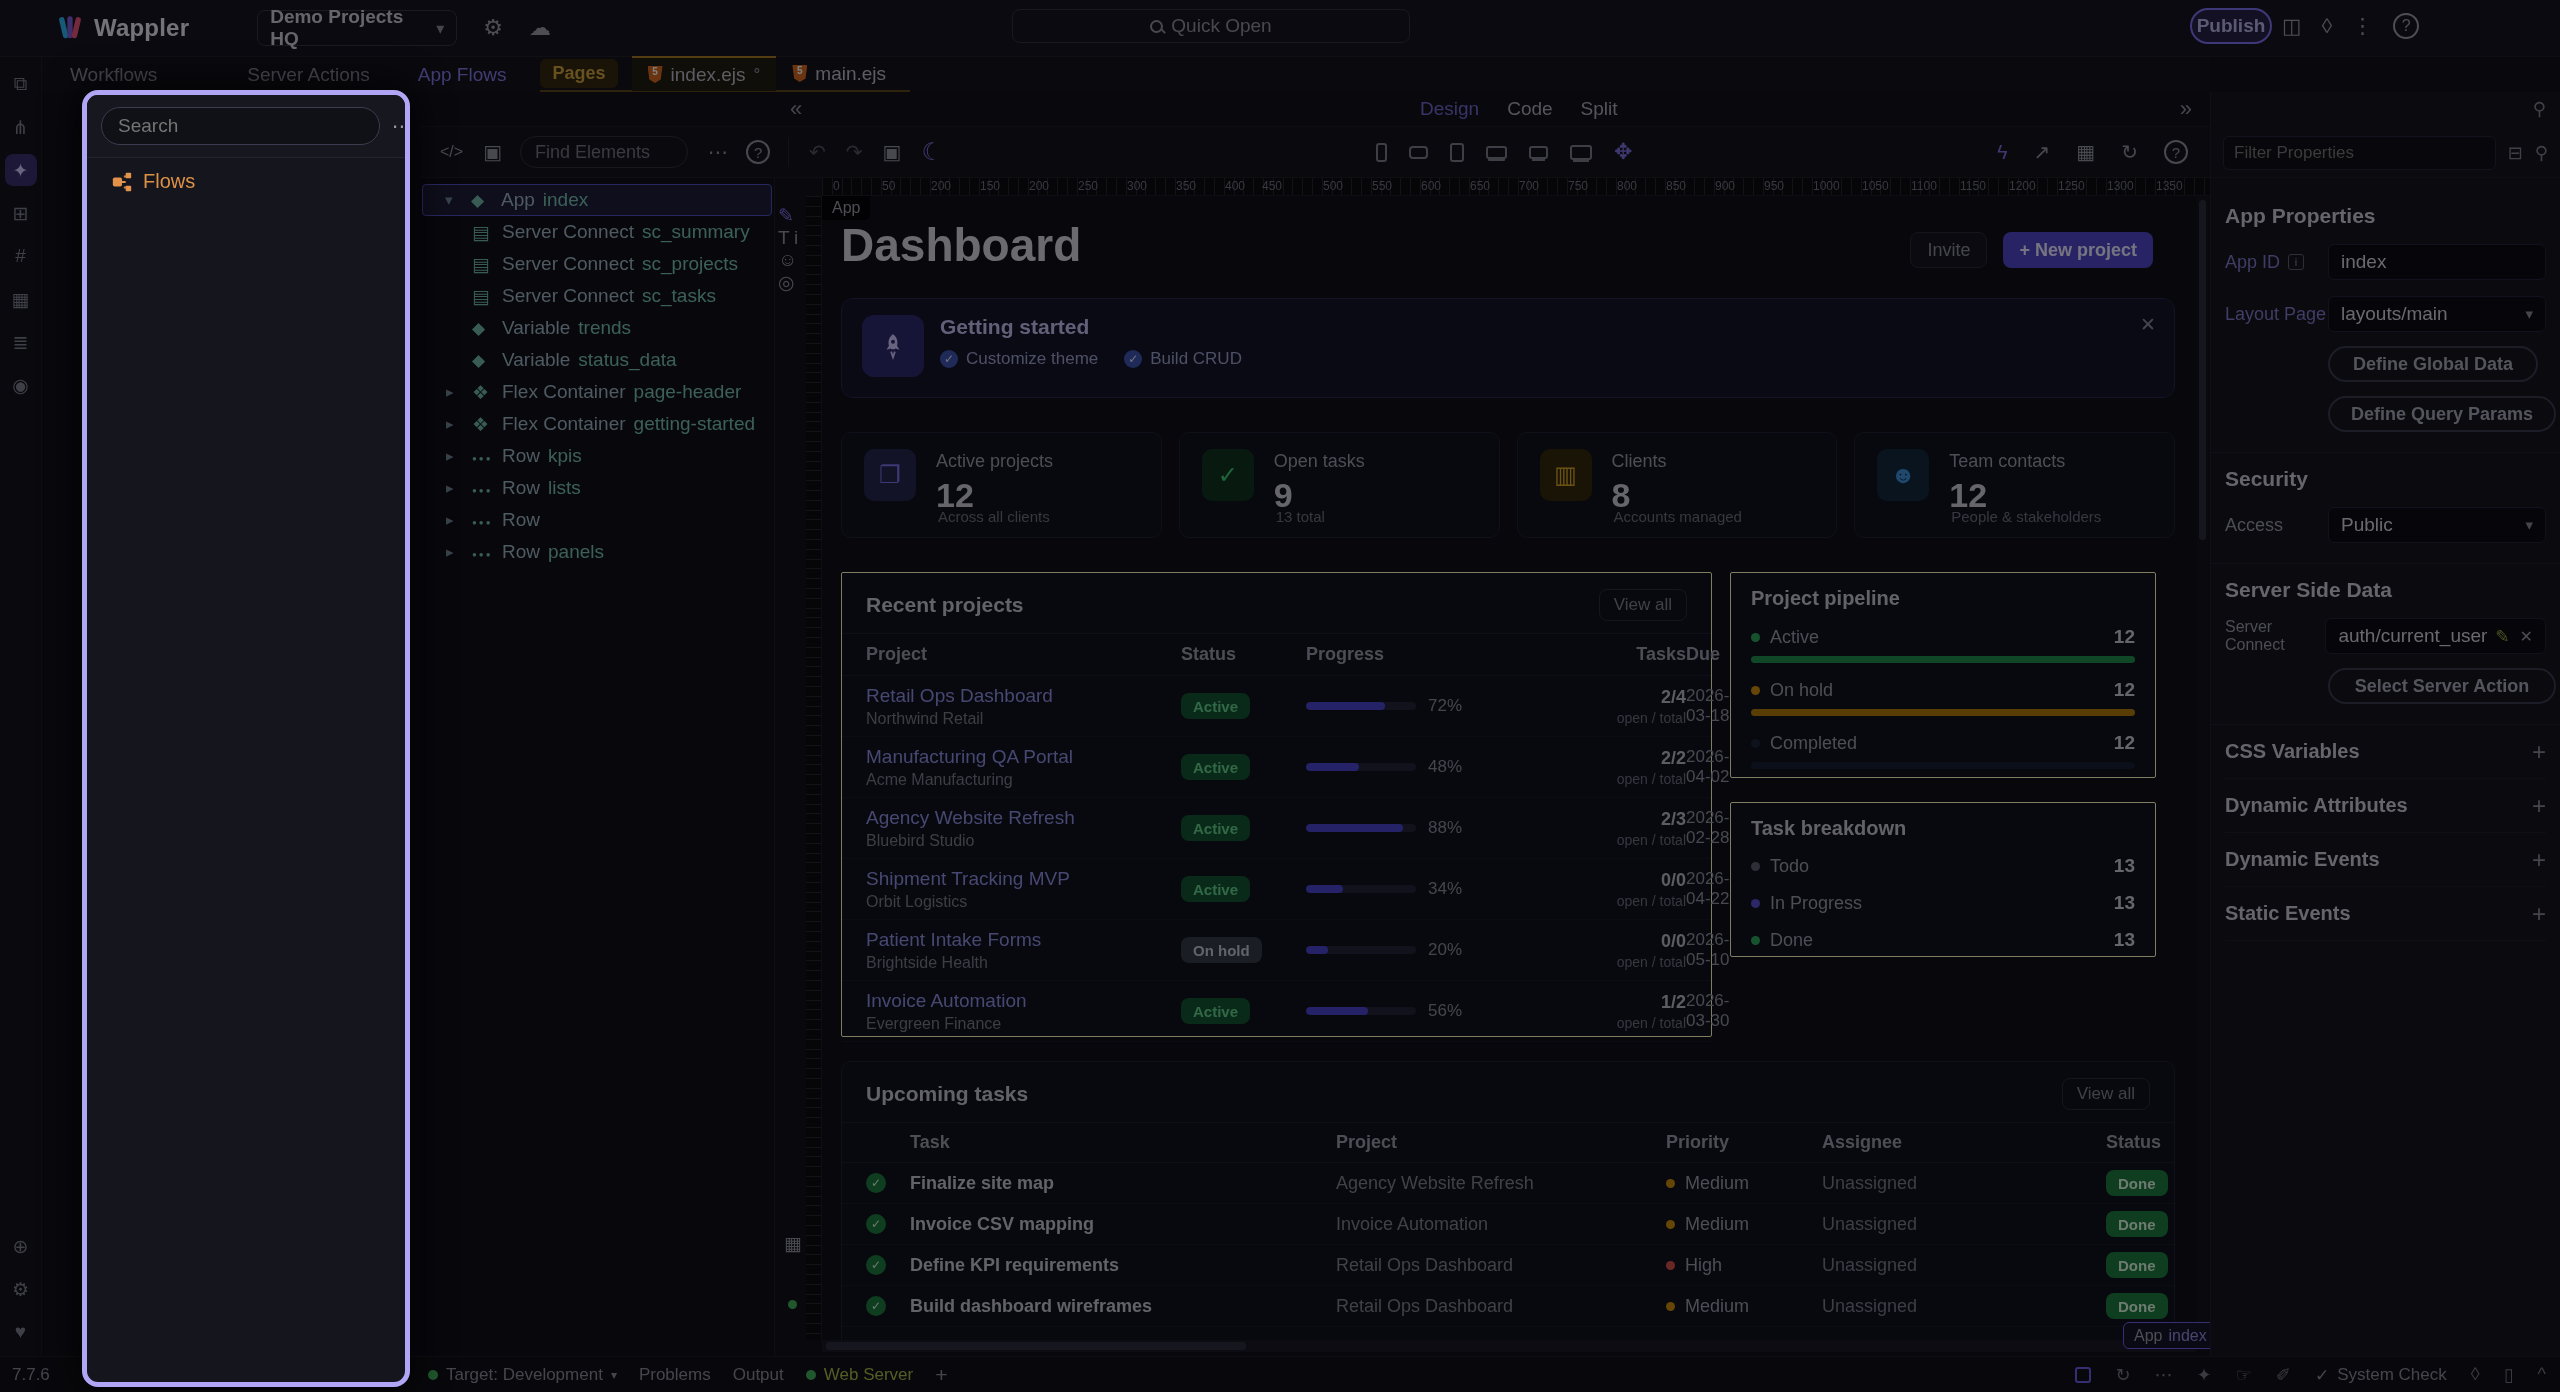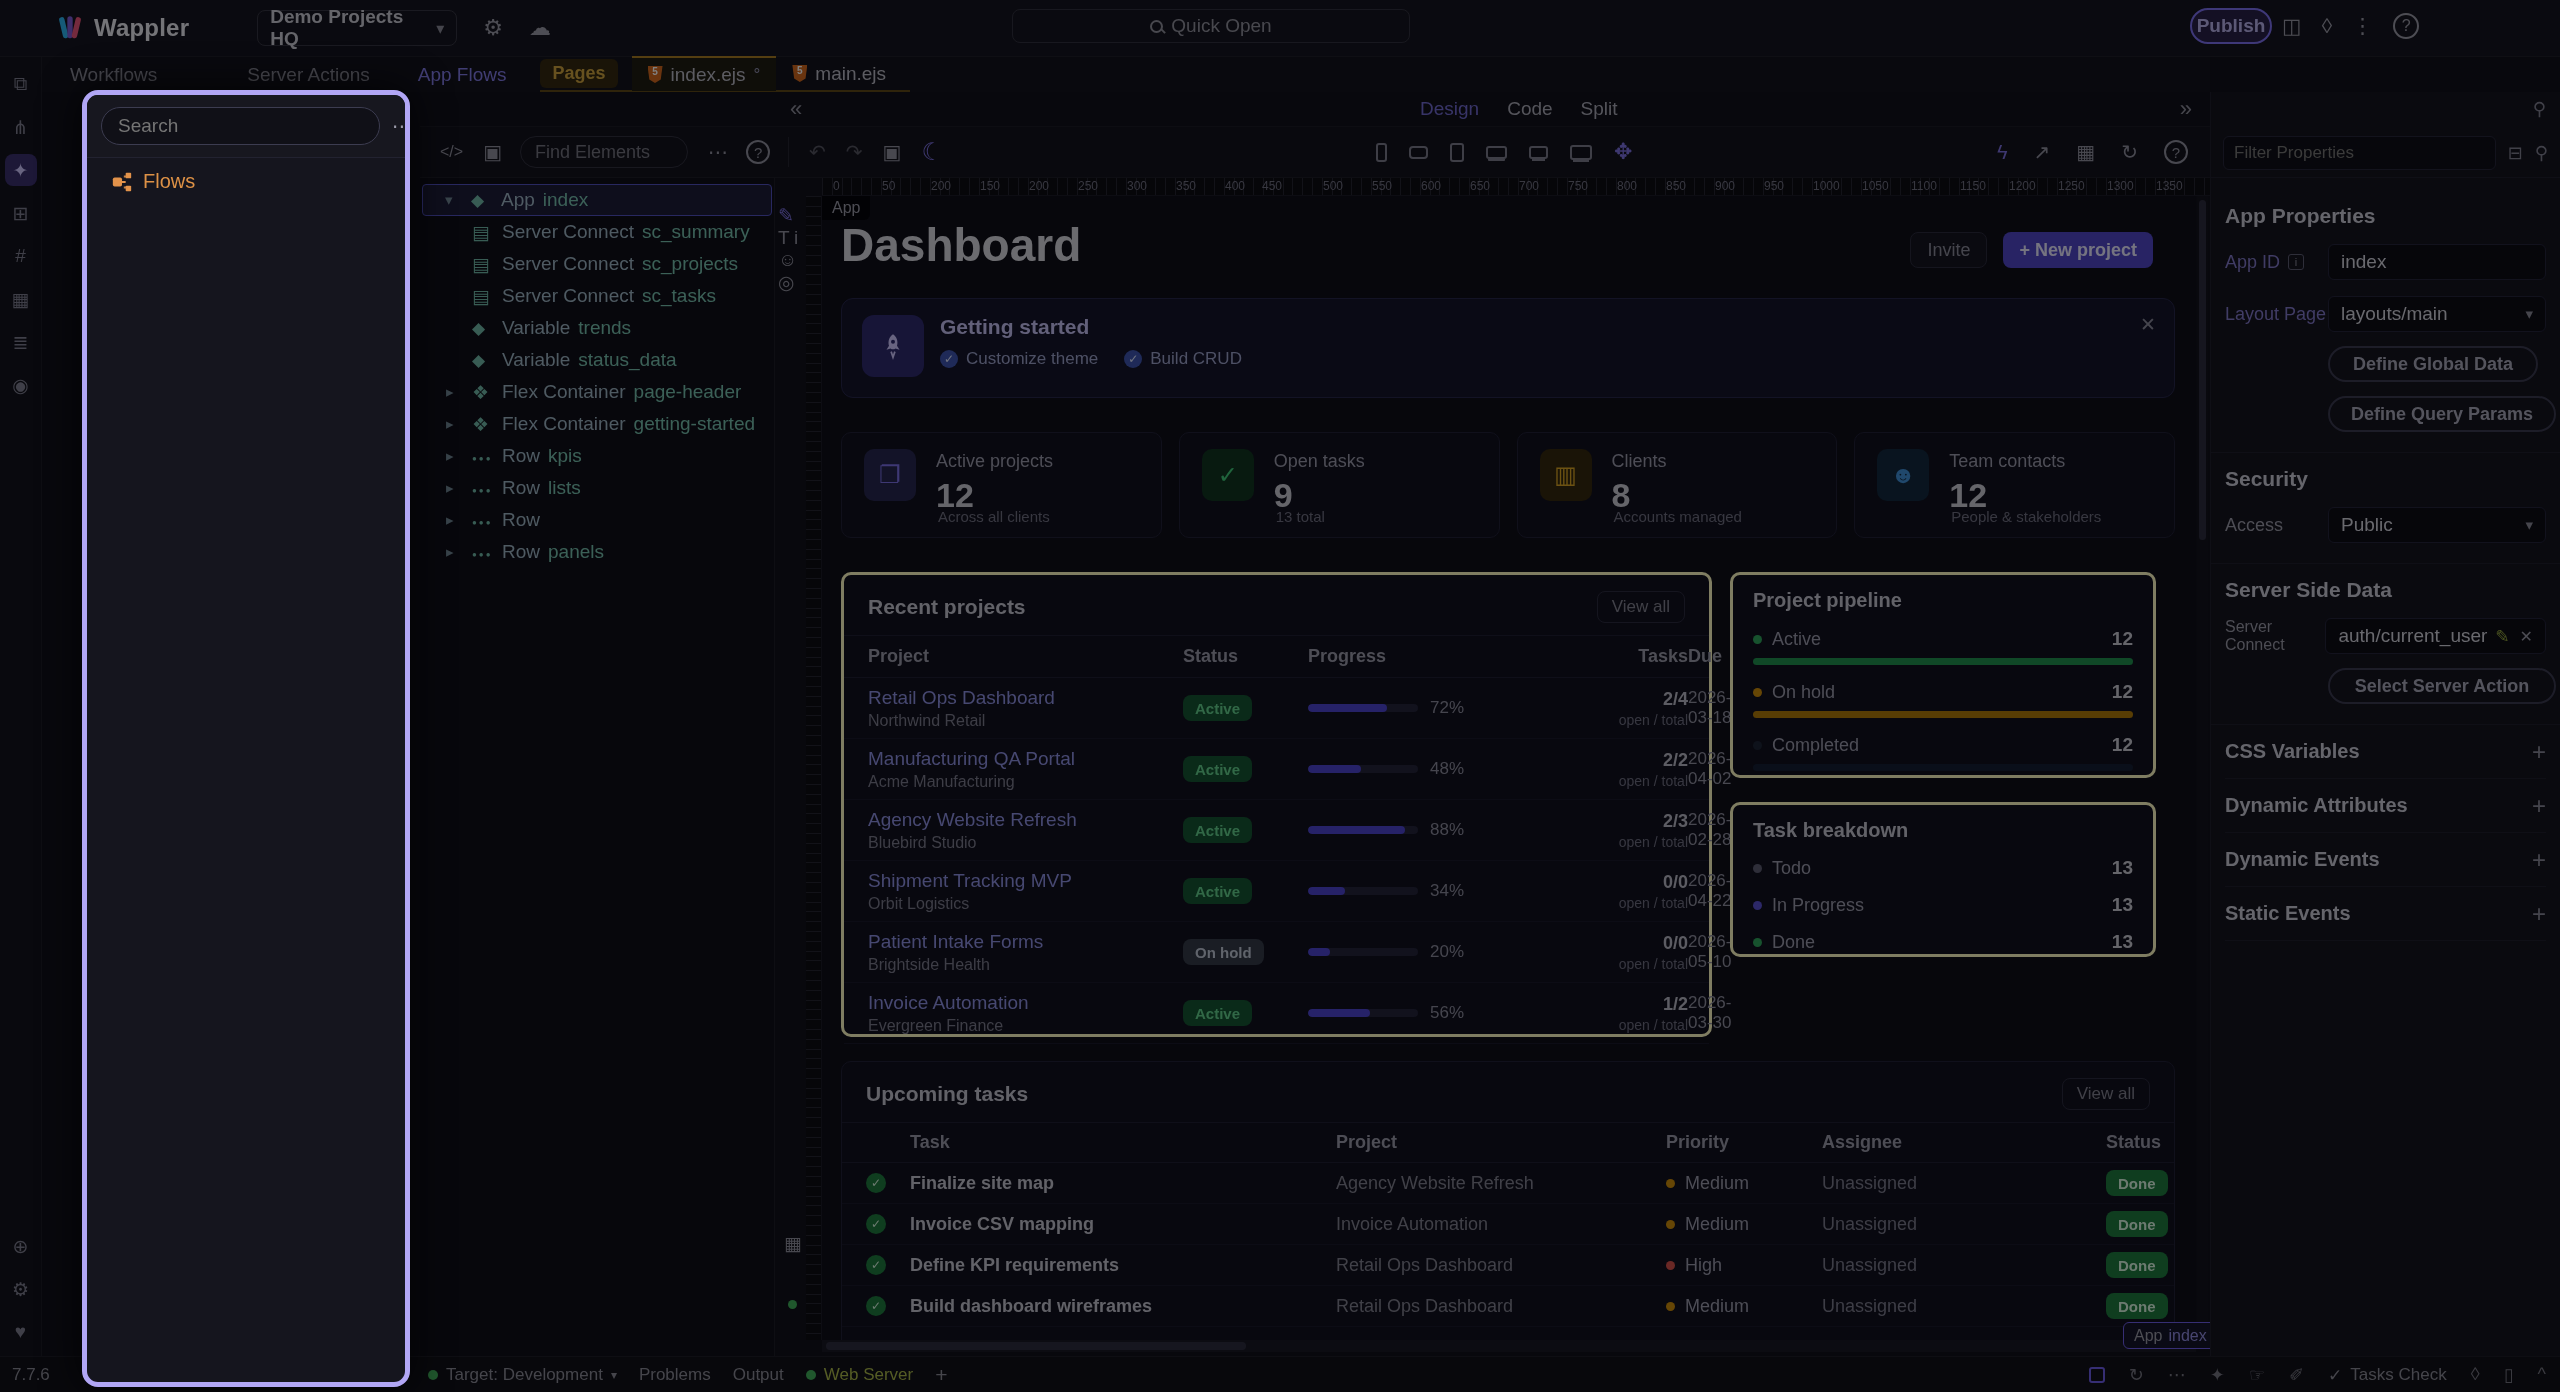--- a/index.html
+++ b/index.html
@@ -116,21 +116,21 @@
 
   .kpis{display:grid;grid-template-columns:repeat(4,1fr);gap:17px;margin-top:34px;}
   .kpi{background:#10101d;border:1px solid #1f1f36;border-radius:10px;height:106px;padding:16px 22px;position:relative;}
   .kpihead{display:flex;gap:20px;}
   .kicon{width:52px;height:52px;border-radius:10px;display:flex;align-items:center;justify-content:center;font-size:24px;}
   .klabel{font-size:18px;color:#9a9aac;margin-top:2px;}
   .kvalue{font-size:34px;font-weight:bold;color:#c9c9d4;margin-top:4px;}
   .kcap{position:absolute;left:96px;bottom:12px;font-size:15px;color:#6e6e80;}
 
   .mainrow{position:relative;margin-top:34px;height:465px;}
-  .panel{background:#10101d;border:3px solid #fef9c3;border-radius:10px;position:absolute;}
+  .panel{background:#10101d;border:1px solid #fef9c3;border-radius:2px;position:absolute;}
   .recent{left:0;top:0;width:871px;height:465px;}
   .pt{display:flex;align-items:center;padding:16px 24px 12px;border-bottom:1px solid #1d1d32;}
   .pt b{font-size:21px;color:#c3c3cf;font-weight:bold;}
   .viewall{margin-left:auto;height:32px;padding:0 14px;border:1px solid #2a2a3e;border-radius:8px;color:#80808f;font-size:17px;display:flex;align-items:center;}
   .rhead,.rrow{display:grid;grid-template-columns:315px 125px 270px 110px 1fr;align-items:center;padding:0 24px;}
   .rhead{height:42px;font-size:18px;font-weight:bold;color:#9a9aaa;border-bottom:1px solid #1d1d32;}
   .rhead .ra, .rrow .ra{text-align:right;}
   .rrow{height:61px;border-bottom:1px solid #17172a;}
   .rtitle{font-size:19px;color:#8d8fe2;}
   .rclient{font-size:16px;color:#7a7a8c;margin-top:3px;}
@@ -955,21 +955,21 @@
         <span style="display:flex;gap:24px;">
 
         <span>↻</span>
             <span>⋯</span>
             <span>✦</span>
             <span>☞</span>
             <span>✐</span>
           </span>
         <span class="syscheck">
           <span>✓</span>
-          <span>Tasks Check</span>
+          <span>System Check</span>
         </span>
         <span style="display:flex;gap:24px;">
 
         <span>◊</span>
             <span>▯</span>
             <span>^</span>
           </span>
       </div>
     </footer>
   </div>

